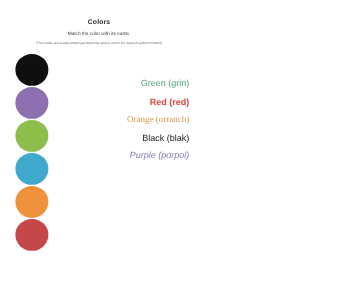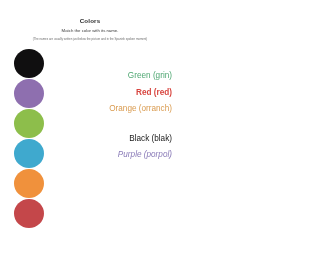--- a/index.html
+++ b/index.html
@@ -95,18 +95,18 @@
     <div class="swatch" style="background: rgb(142, 111, 175);"></div>
     <div class="swatch" style="background: rgb(141, 190, 75);"></div>
     <div class="swatch" style="background: rgb(63, 169, 206);"></div>
     <div class="swatch" style="background: rgb(240, 145, 60);"></div>
     <div class="swatch" style="background: rgb(196, 71, 74);"></div>
   </div>
 
   <div class="word-column">
     <div class="word" style="color: rgb(79, 167, 114);">Green (grin)</div>
     <div class="word" style="color: rgb(216, 69, 63); font-weight: bold;">Red (red)</div>
-    <div class="word" style="color: rgb(217, 154, 78);">Orange (orranch)</div>
-    <div class="word" style="color: rgb(26, 26, 26); margin-top: 13px;">Black (blak)</div>
+    <div class="word" style="color: rgb(217, 154, 78); font-family: Liberation Serif, serif;">Orange (orranch)</div>
+    <div class="word" style="color: rgb(26, 26, 26);">Black (blak)</div>
     <div class="word" style="color: rgb(138, 123, 184); font-style: italic;">Purple (porpol)</div>
   </div>
 
 </div>
 
 </body></html>

